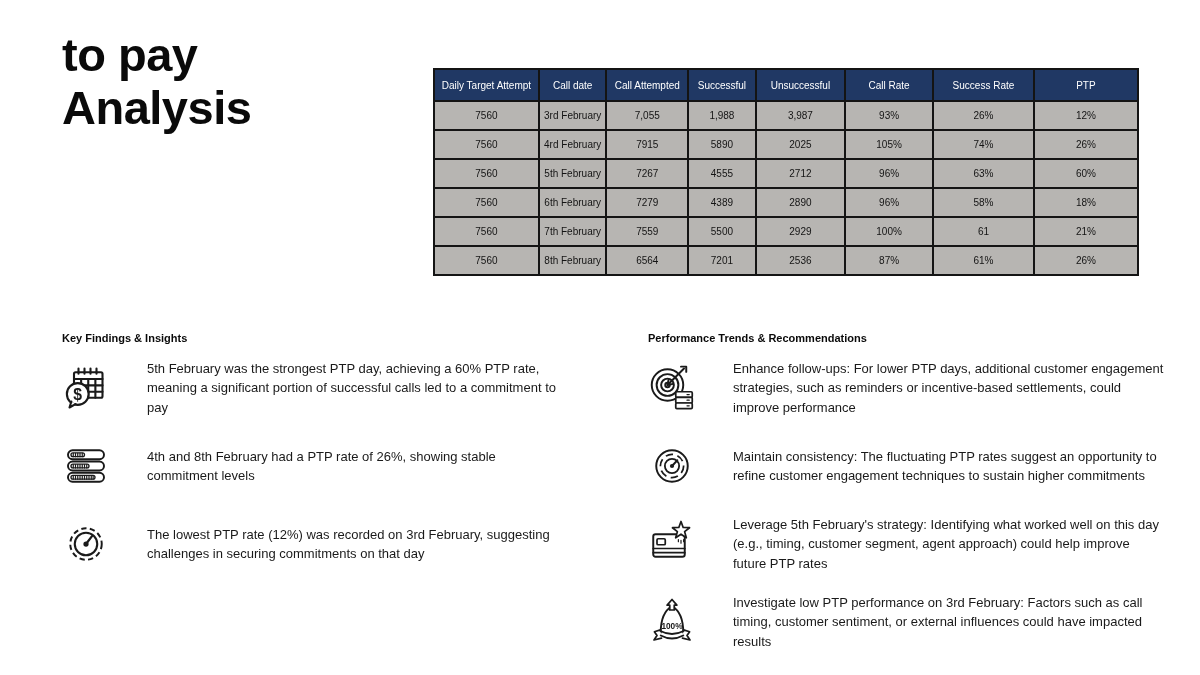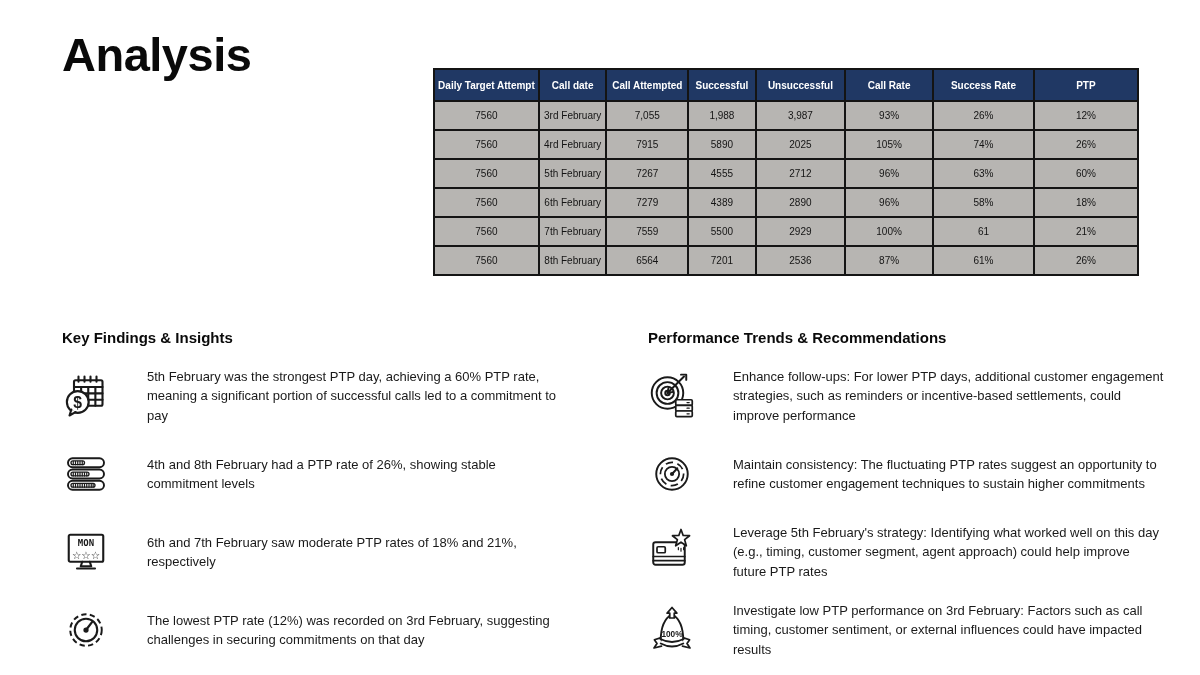--- a/index.html
+++ b/index.html
@@ -16,48 +16,49 @@
   .title div{white-space:nowrap;}
   
   .table-wrap{position:absolute;left:433px;top:68px;width:706px;}
   .table-wrap table{
     border-collapse:collapse;width:100%;height:206px;table-layout:fixed;
     font-size:10px;
   }
   .table-wrap th{
     background:var(--table-header-bg,#203864);
     color:var(--table-header-text,#ffffff);
-    font-weight:700;height:30px;text-align:center;
+    font-weight:400;height:30px;text-align:center;
     border:2px solid var(--table-border,#141414);
     padding:0 2px;overflow:hidden;
   }
   .table-wrap td{
     background:var(--table-cell-bg,#b7b5b2);
     color:#141414;text-align:center;height:27px;
     border:2px solid var(--table-border,#141414);
     padding:0 2px;overflow:hidden;
   }
   
   .section{position:absolute;top:328px;}
   .section.left{left:62px;width:505px;}
   .section.right{left:648px;width:517px;}
   .section-heading{
-    font-size:15px;font-weight:700;color:#0a0a0a;line-height:20px;margin:0 0 9px 0;
+    font-size:11px;font-weight:700;color:#0a0a0a;line-height:20px;margin:0 0 1px 0;
   }
   .finding{display:flex;align-items:center;gap:37px;height:78px;}
   .finding .icon{width:48px;height:48px;flex:0 0 48px;}
   .finding .icon svg{width:100%;height:100%;display:block;}
   .finding .text{
     font-size:13px;line-height:1.5;color:#1a1a1a;
   }
 </style>
 </head>
 <body>
 
 <div class="title">
+  <div>to pay</div>
   <div>Analysis</div>
 </div>
 
 <div class="table-wrap">
   <table>
     <colgroup>
       <col style="width:14.9%">
         <col style="width:9.6%">
         <col style="width:11.6%">
         <col style="width:9.6%">
@@ -176,34 +177,20 @@
           <rect x="12" y="44.5" width="32" height="5" rx="2.5" stroke-width="1.8"></rect>
           <path stroke-width="1.6" d="M15 15 V19.5 M18 15 V19.5 M21 15 V19.5 M24 15 V19.5 M27 15 V19.5"></path>
           <path stroke-width="1.6" d="M15 30 V34.5 M18 30 V34.5 M21 30 V34.5 M24 30 V34.5 M27 30 V34.5 M30 30 V34.5 M33 30 V34.5"></path>
           <path stroke-width="1.6" d="M15 45 V49.5 M18 45 V49.5 M21 45 V49.5 M24 45 V49.5 M27 45 V49.5 M30 45 V49.5 M33 45 V49.5 M36 45 V49.5 M39 45 V49.5 M41.5 45 V49.5"></path>
         </g>
       </svg>
     </span>
     <span class="text">4th and 8th February had a PTP rate of 26%, showing stable commitment levels</span>
   </div>
 
-  <div class="finding">
-    <span class="icon">
-      <svg viewBox="0 0 64 64">
-        <g stroke="#1a1a1a" stroke-width="2.8" fill="none" stroke-linejoin="round" stroke-linecap="round">
-          <rect x="9" y="9" width="46" height="36" rx="2"></rect>
-          <path d="M27 45 L25 51 H39 L37 45"></path>
-          <path d="M20 54 H44"></path>
-        </g>
-        <text x="32" y="24.5" font-size="12" font-weight="bold" text-anchor="middle" fill="#1a1a1a" font-family="'DejaVu Sans Mono', monospace">MON</text>
-        <text x="32" y="41" font-size="14" text-anchor="middle" fill="#1a1a1a">☆☆☆</text>
-      </svg>
-    </span>
-    <span class="text">6th and 7th February saw moderate PTP rates of 18% and 21%, respectively</span>
-  </div>
 
   <div class="finding">
     <span class="icon">
       <svg viewBox="0 0 64 64">
         <g stroke="#1a1a1a" fill="none">
           <circle cx="32" cy="32" r="21" stroke-width="2.6" stroke-dasharray="7 4.5"></circle>
           <circle cx="32" cy="32" r="15" stroke-width="2.8"></circle>
           <path d="M32 32 L40 21.5" stroke-width="3" stroke-linecap="round"></path>
           <circle cx="32" cy="32" r="3.5" fill="#1a1a1a" stroke="none"></circle>
         </g>

